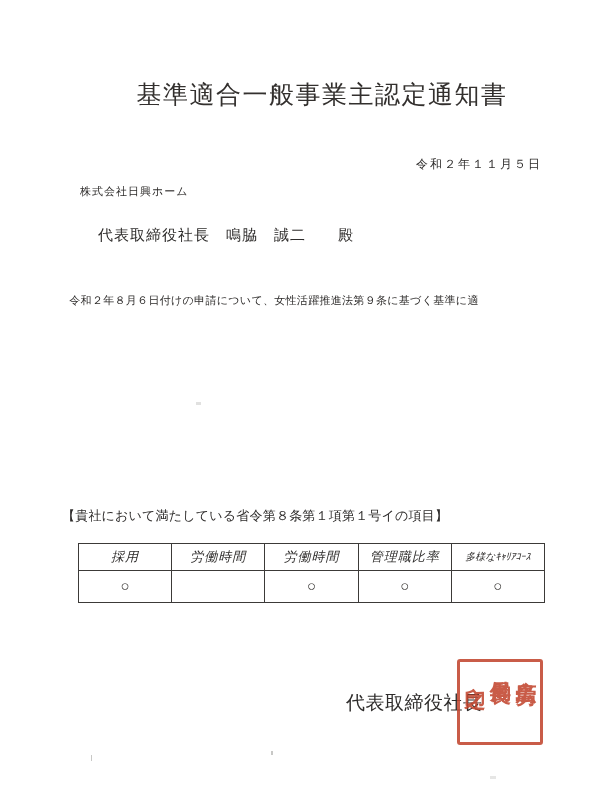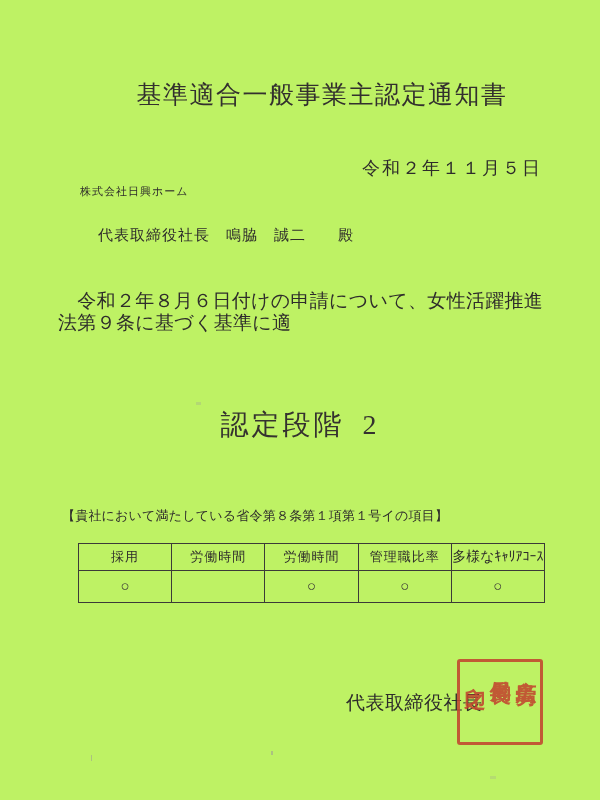--- a/index.html
+++ b/index.html
@@ -1,48 +1,48 @@
 <!DOCTYPE html>
 <html lang="ja"><head>
 <meta charset="utf-8">
 <style>
   html,body{margin:0;padding:0;background:#e8e8e8;}
   .page{
     position:relative;
     width:600px;height:800px;
     margin:0 auto;
-    background:#bef264;
+    background:#ffffff;
     overflow:hidden;
     font-family:"Liberation Serif","DejaVu Serif",serif;
     color:#2e2c2b;
   }
   .doc-title{
     position:absolute;top:78px;left:0;right:0;
     margin:0;
     text-align:center;text-indent:44px;
     font-size:25px;font-weight:normal;
     letter-spacing:1.5px;
     color:#33302e;
   }
   .issue-date{
     position:absolute;top:156px;left:0;right:58px;
     text-align:right;
-    font-size:18px;letter-spacing:2px;padding-left:8px;
+    font-size:12px;letter-spacing:2px;padding-left:8px;
   }
   .recipient-company{
     position:absolute;top:184px;left:80px;
     font-size:11px;letter-spacing:1px;
   }
   .recipient-person{
     position:absolute;top:226px;left:98px;
     font-size:15px;letter-spacing:1px;
   }
   .body-text{
     position:absolute;top:290px;left:58px;width:496px;
-    font-size:19px;line-height:21.5px;letter-spacing:0.3px;
+    font-size:11px;line-height:21.5px;letter-spacing:0.3px;
   }
   .cert-line{
     position:absolute;top:406px;left:0;right:0;
     text-align:center;
     font-size:28px;letter-spacing:3px;
     color:#35322f;
   }
   .cert-level{margin-left:18px;}
   .criteria-heading{
     position:absolute;top:507px;left:62px;
@@ -54,23 +54,23 @@
     border-collapse:collapse;
     table-layout:fixed;
   }
   .criteria-table th,.criteria-table td{
     border:1.6px solid #3c3a38;
     text-align:center;vertical-align:middle;
     font-weight:normal;
     padding:0;
   }
   .criteria-table th{
-    height:26px;font-size:13px;letter-spacing:1px;
+    height:26px;font-size:13px;letter-spacing:1px;font-style:italic;
   }
-  .criteria-table th.narrow{letter-spacing:0;font-size:14px;}
+  .criteria-table th.narrow{letter-spacing:0;font-size:10px;}
   .criteria-table td{
     height:31px;font-size:15px;color:#3a3836;
   }
   .issuer-name{
     position:absolute;top:690px;left:346px;
     font-size:19px;letter-spacing:0.5px;
   }
   .official-seal{
     position:absolute;top:659px;left:457px;
     width:74px;height:76px;
@@ -106,23 +106,20 @@
   <div class="issue-date">令和２年１１月５日</div>
 
   <div class="recipient-company">株式会社日興ホーム</div>
 
   <div class="recipient-person">代表取締役社長　鳴脇　誠二　　殿</div>
 
   <div class="body-text">
     <div>　令和２年８月６日付けの申請について、女性活躍推進法第９条に基づく基準に適</div>
   </div>
 
-  <div class="cert-line">
-    <span>認定段階</span><span class="cert-level">2</span>
-  </div>
 
   <div class="criteria-heading">【貴社において満たしている省令第８条第１項第１号イの項目】</div>
 
   <table class="criteria-table">
     <thead>
       <tr>
         <th>採用</th>
         <th>労働時間</th>
         <th>労働時間</th>
         <th>管理職比率</th>

